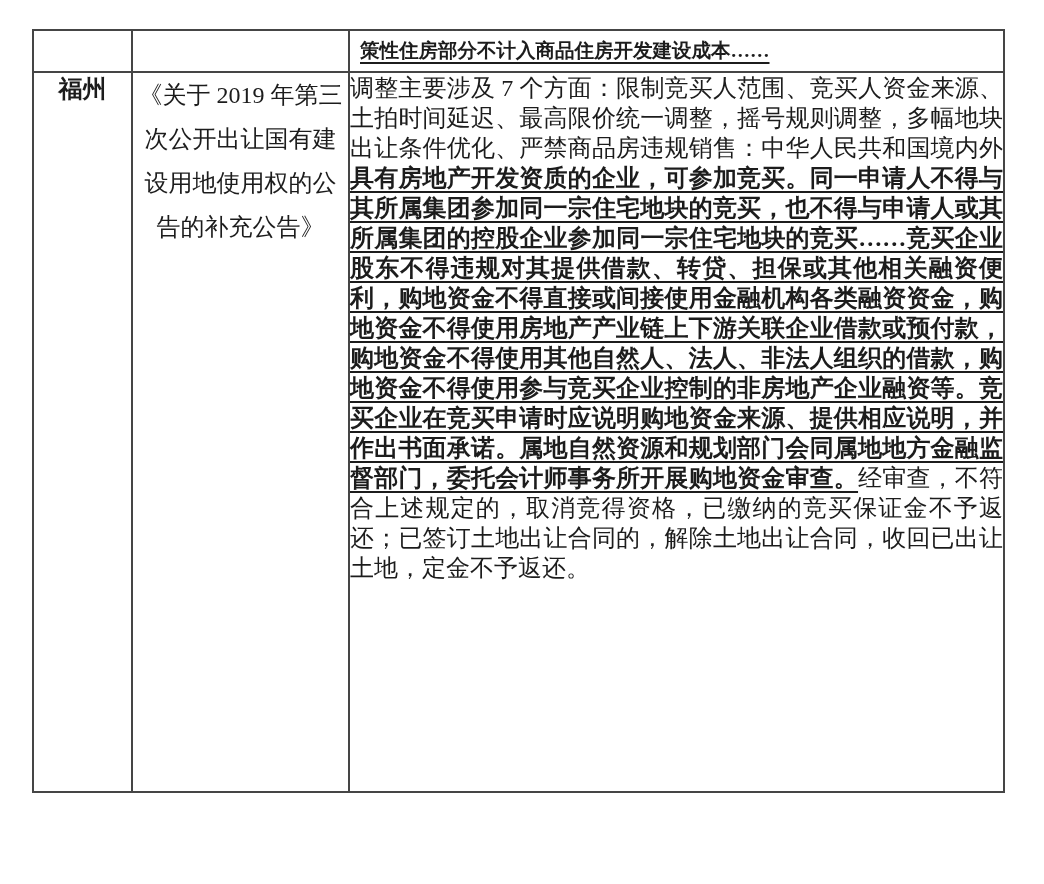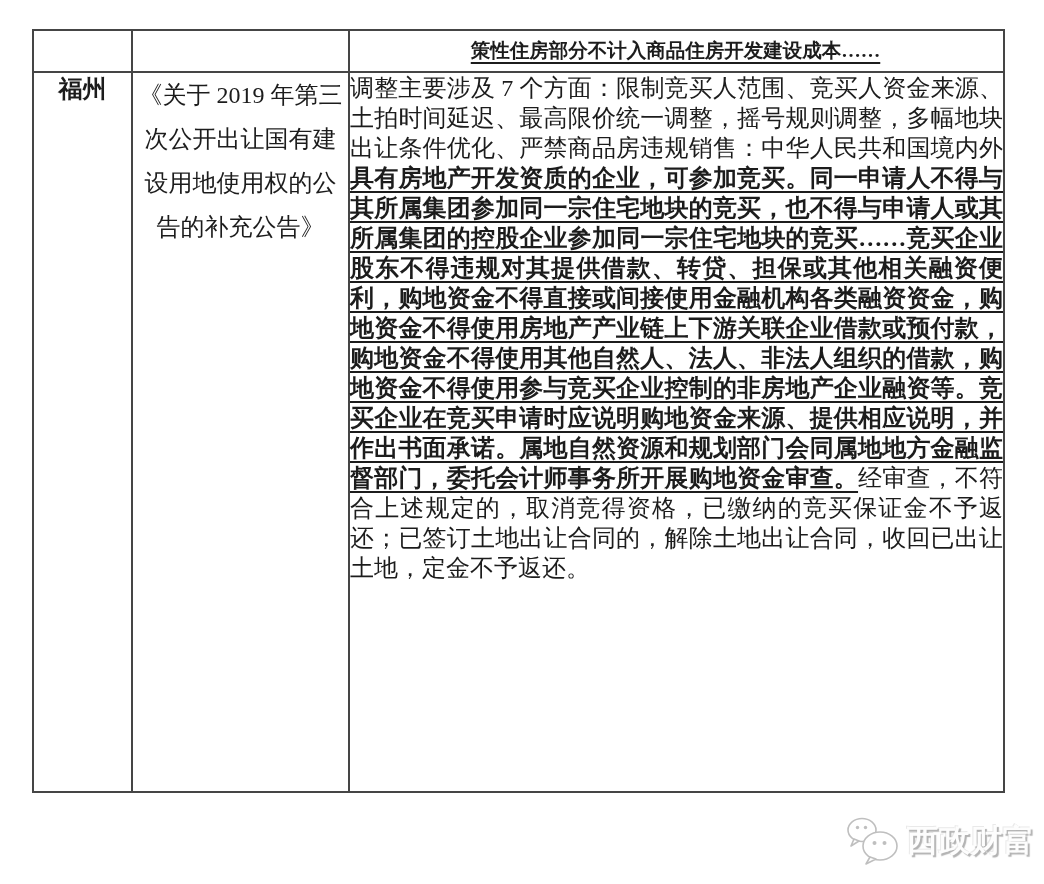--- a/index.html
+++ b/index.html
@@ -46,21 +46,21 @@
     line-height: 30px;
     text-align: justify;
     text-justify: inter-ideograph;
     padding: 3px 12px 0 10px;
   }
   tr.row-cont td.cell-content {
     vertical-align: middle;
     font-size: 19.5px;
     line-height: normal;
     padding: 0 12px 2px 10px;
-    text-align: center;
+    text-align: left;
   }
   .em {
     font-weight: bold;
     text-decoration: underline;
     text-decoration-thickness: 2px;
     text-underline-offset: 5px;
   }
 
   .watermark {
     position: absolute;
@@ -99,31 +99,14 @@
       <td class="cell-content"><span class="em">策性住房部分不计入商品住房开发建设成本……</span></td>
     </tr>
     <tr class="row-main">
       <td class="cell-city">福州</td>
       <td class="cell-doc">《关于 2019 年第三次公开出让国有建设用地使用权的公告的补充公告》</td>
       <td class="cell-content"><span>调整主要涉及 7 个方面：限制竞买人范围、竞买人资金来源、土拍时间延迟、最高限价统一调整，摇号规则调整，多幅地块出让条件优化、严禁商品房违规销售：中华人民共和国境内外</span><span class="em">具有房地产开发资质的企业，可参加竞买。同一申请人不得与其所属集团参加同一宗住宅地块的竞买，也不得与申请人或其所属集团的控股企业参加同一宗住宅地块的竞买……竞买企业股东不得违规对其提供借款、转贷、担保或其他相关融资便利，购地资金不得直接或间接使用金融机构各类融资资金，购地资金不得使用房地产产业链上下游关联企业借款或预付款，购地资金不得使用其他自然人、法人、非法人组织的借款，购地资金不得使用参与竞买企业控制的非房地产企业融资等。竞买企业在竞买申请时应说明购地资金来源、提供相应说明，并作出书面承诺。属地自然资源和规划部门会同属地地方金融监督部门，委托会计师事务所开展购地资金审查。</span><span>经审查，不符合上述规定的，取消竞得资格，已缴纳的竞买保证金不予返还；已签订土地出让合同的，解除土地出让合同，收回已出让土地，定金不予返还。</span></td>
     </tr>
   </tbody>
     </table>
 
-  <div class="watermark">
-    <svg width="56" height="50" viewBox="0 0 56 50" aria-hidden="true">
-      <g fill="#ffffff" stroke="#bfbfbf" stroke-width="1.6">
-        <ellipse cx="17" cy="14" rx="14" ry="11.5"></ellipse>
-        <path d="M9 23 L6 30 L14 25 Z" stroke-linejoin="round"></path>
-        <ellipse cx="35" cy="30" rx="17" ry="14"></ellipse>
-        <path d="M25 41 L21 48 L31 43 Z" stroke-linejoin="round"></path>
-      </g>
-      <g fill="#bfbfbf" stroke="none">
-        <circle cx="12.5" cy="11.5" r="1.7"></circle>
-        <circle cx="20.5" cy="11.5" r="1.7"></circle>
-        <circle cx="29.5" cy="27" r="2"></circle>
-        <circle cx="39.5" cy="27" r="2"></circle>
-      </g>
-    </svg>
-    <span class="wm-label">西政财富</span>
-  </div>
 
 </div>
 
 </body></html>

